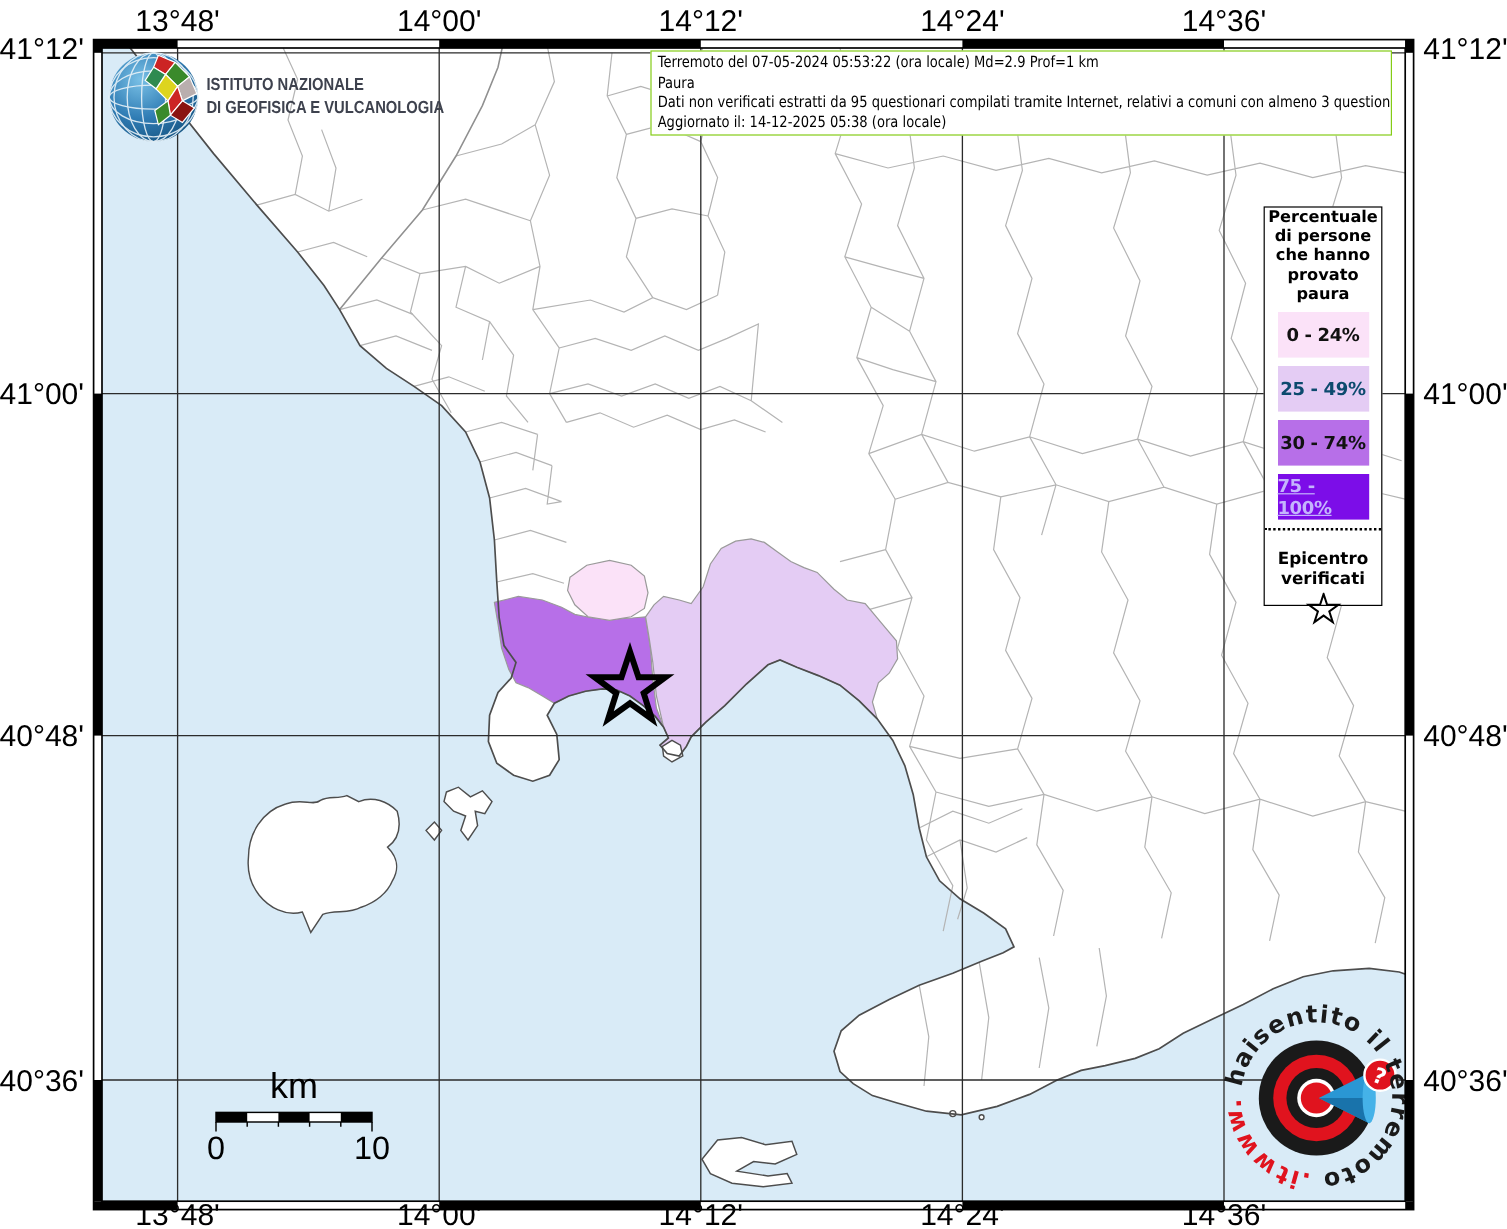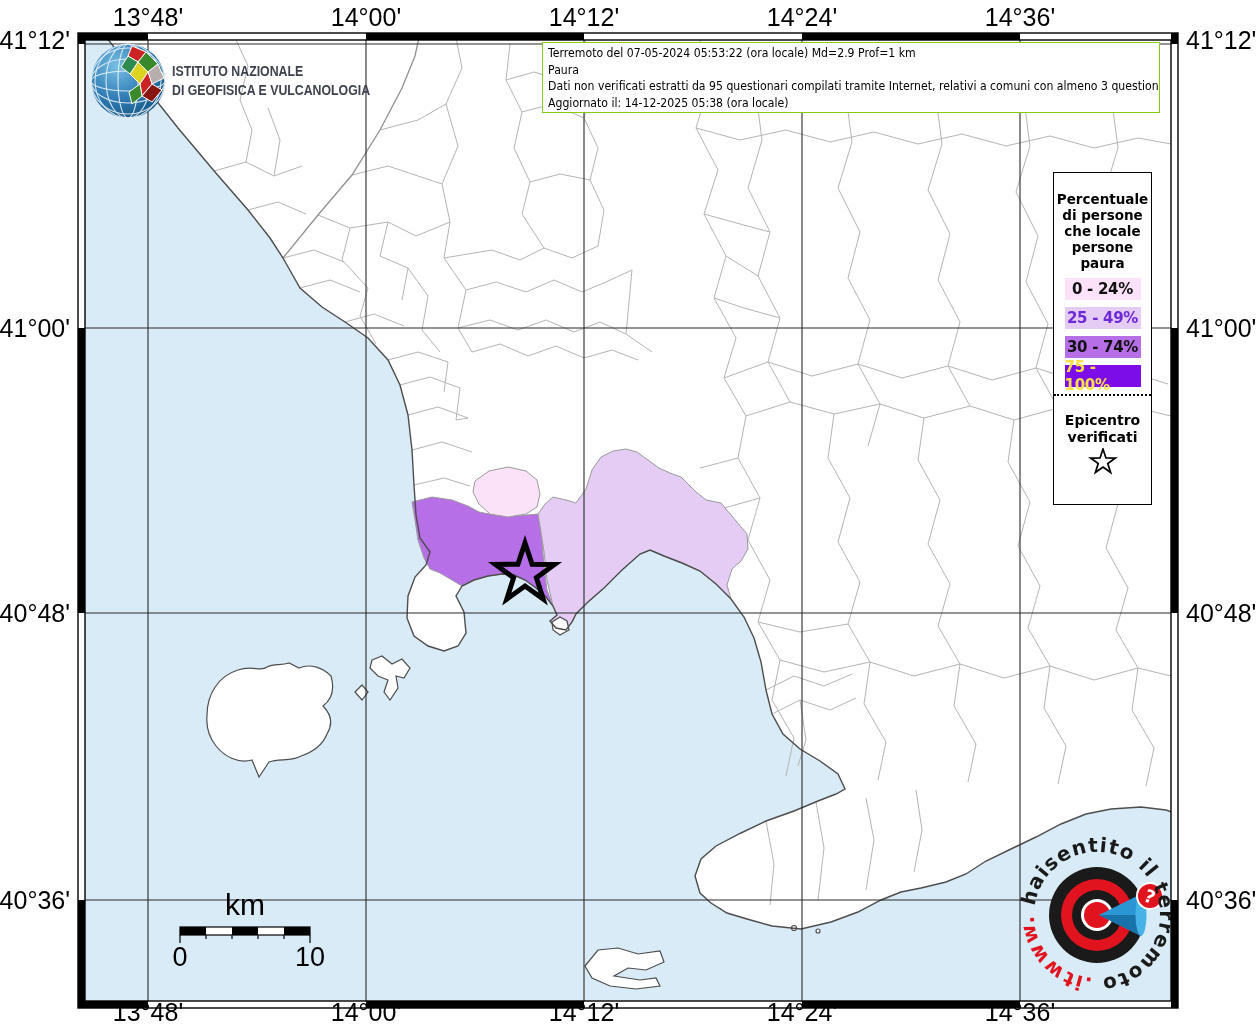--- a/index.html
+++ b/index.html
@@ -11,22 +11,22 @@
   .scale-km{font-family:"Liberation Sans",sans-serif;font-size:30px;fill:#000;}
   
   #infobox{position:absolute;left:542px;top:42px;width:616px;height:69px;background:#fff;
            border:1px solid #84cc16;z-index:6;overflow:hidden;}
   #infobox .inner{width:732px;transform:scaleX(0.84);transform-origin:0 0;
            font-family:"DejaVu Sans",sans-serif;font-size:13px;line-height:16.6px;color:#000;
            padding:2px 0 0 6px;white-space:nowrap;}
   
   #legend{position:absolute;left:1053px;top:172px;width:97px;height:331px;background:#fff;
           border:1.5px solid #000;z-index:6;font-family:"DejaVu Sans",sans-serif;color:#000;}
-  .leg-title{font-weight:bold;font-size:13.5px;line-height:16px;text-align:center;margin-top:18px;}
-  .swatch{width:76px;height:22px;margin:7px auto 0 auto;display:flex;align-items:center;justify-content:center;
+  .leg-title{font-weight:bold;font-size:13.5px;line-height:16px;text-align:center;margin-top:0;}
+  .swatch{width:76px;height:38px;margin:7px auto 0 auto;display:flex;align-items:center;justify-content:center;
           font-weight:bold;font-size:15px;letter-spacing:-0.3px;}
   .leg-sep{border-top:2px dotted #000;margin:7px 0 4px 0;}
   .leg-epi{font-weight:bold;font-size:14px;line-height:17px;text-align:center;margin-top:16px;}
   .leg-star{display:block;margin:2px auto 0 auto;}
   
   #ingv{position:absolute;left:88px;top:42px;z-index:5;display:flex;align-items:center;}
   #ingv .txt{margin-left:4px;transform:scaleX(0.85);transform-origin:0 50%;
              font-family:"Liberation Sans",sans-serif;font-weight:bold;color:#3e424e;
              font-size:14.5px;line-height:19px;white-space:nowrap;letter-spacing:0px;}
   .site-text{font-family:"DejaVu Sans",sans-serif;font-weight:bold;font-size:20px;letter-spacing:1.2px;}
@@ -276,28 +276,28 @@
   <div class="txt">
     <div>ISTITUTO NAZIONALE</div>
     <div>DI GEOFISICA E VULCANOLOGIA</div>
   </div>
 </div>
 
 <div id="legend">
   <div class="leg-title">
     <div>Percentuale</div>
     <div>di persone</div>
-    <div>che locale</div>
-    <div>persone</div>
+    <div>che hanno</div>
+    <div>provato</div>
     <div>paura</div>
   </div>
   <div class="swatch" style="background: rgb(251, 226, 248); color: rgb(17, 17, 17);">0 - 24%</div>
-  <div class="swatch" style="background: rgb(228, 204, 244); color: #6d28d9;">25 - 49%</div>
+  <div class="swatch" style="background: rgb(228, 204, 244); color: #0c4a6e;">25 - 49%</div>
   <div class="swatch" style="background: rgb(183, 111, 232); color: rgb(17, 17, 17);">30 - 74%</div>
-  <div class="swatch" style="background: rgb(124, 13, 232); color: #fde047;">75 - 100%</div>
+  <div class="swatch" style="background: rgb(124, 13, 232); color: #c4b5fd; text-decoration: underline;">75 - 100%</div>
   <div class="leg-sep"></div>
   <div class="leg-epi">
     <div>Epicentro</div>
     <div>verificati</div>
   </div>
   <svg class="leg-star" width="30" height="28" viewBox="0 0 30 28">
     <path d="M15,1 L17.94,9.96 L27.36,10.03 L19.76,15.55 L22.64,24.51 L15,19 L7.36,24.51 L10.24,15.55
              L2.64,10.03 L12.06,9.96 Z" fill="none" stroke="#000" stroke-width="1.7"></path>
   </svg>
 </div>

